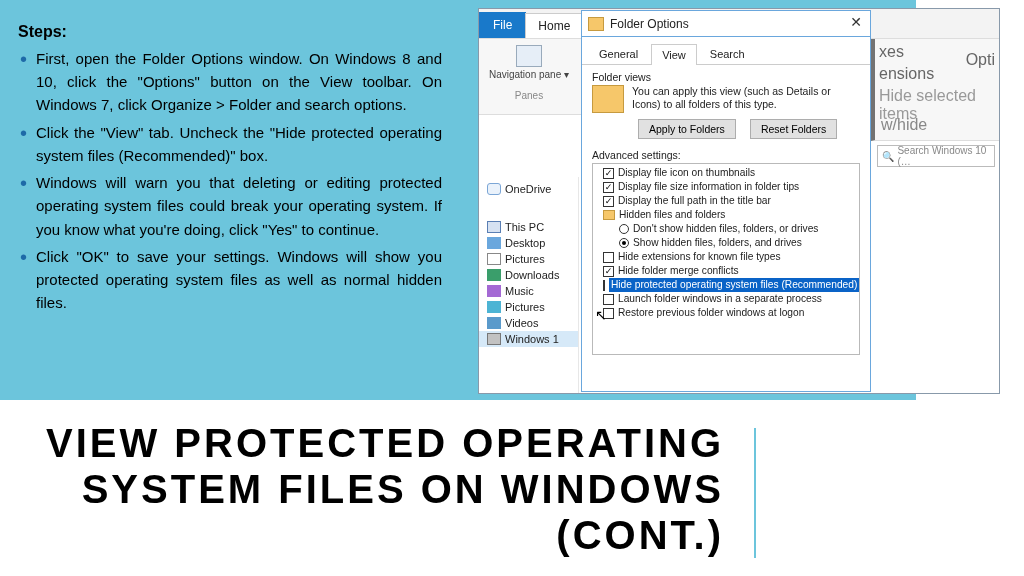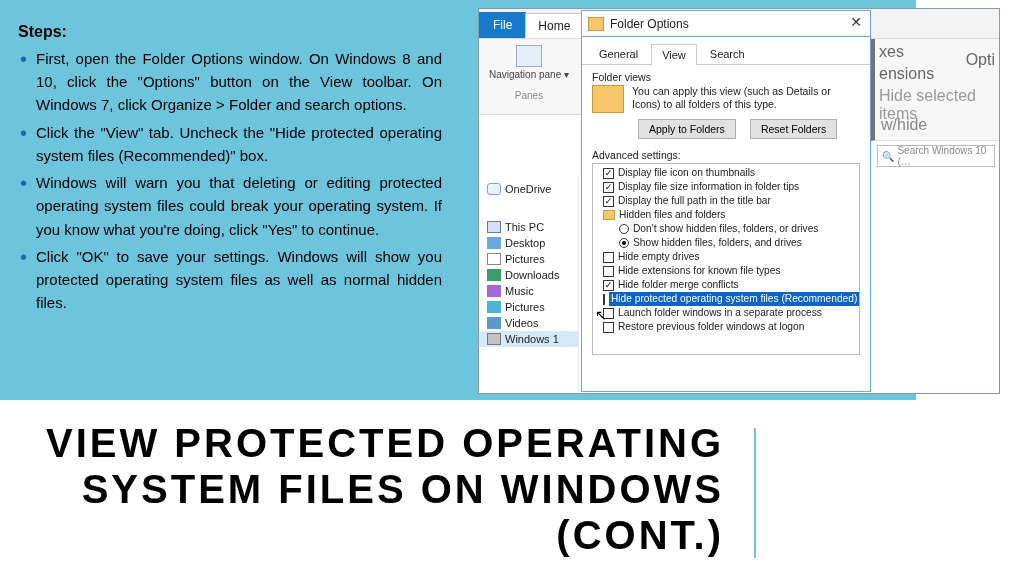--- a/index.html
+++ b/index.html
@@ -194,24 +194,20 @@
               <span>Don't show hidden files, folders, or drives</span>
             </div>
           <div class="row ind1">
               <span class="rd">
                 <span class="dot"></span>
               </span>
               <span>Show hidden files, folders, and drives</span>
             </div>
           <div class="row">
               <span class="cb"></span>
-              <span>Hide empty drives</span>
-            </div>
-          <div class="row">
-              <span class="cb"></span>
               <span>Hide extensions for known file types</span>
             </div>
           <div class="row">
               <span class="cb">✓</span>
               <span>Hide folder merge conflicts</span>
             </div>
           <div class="row">
               <span class="cb"></span>
               <span class="hl">Hide protected operating system files (Recommended)</span>
             </div>

